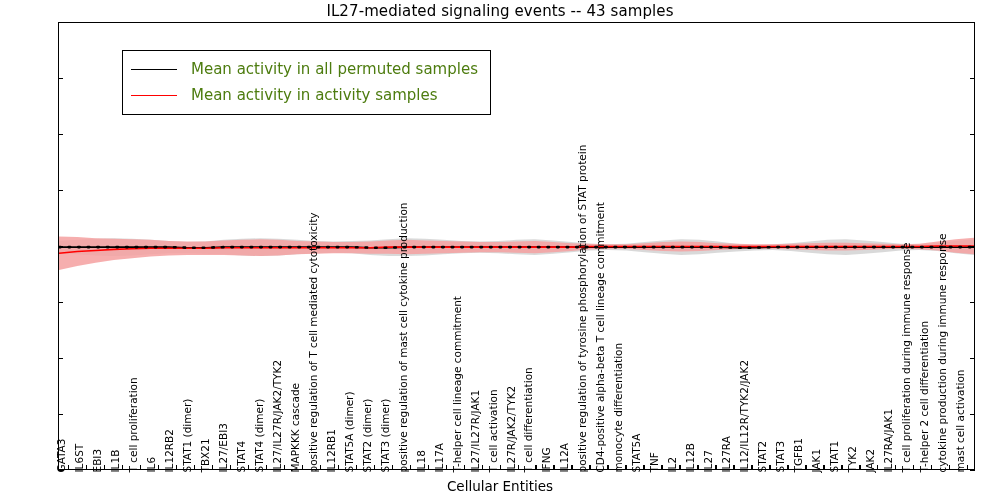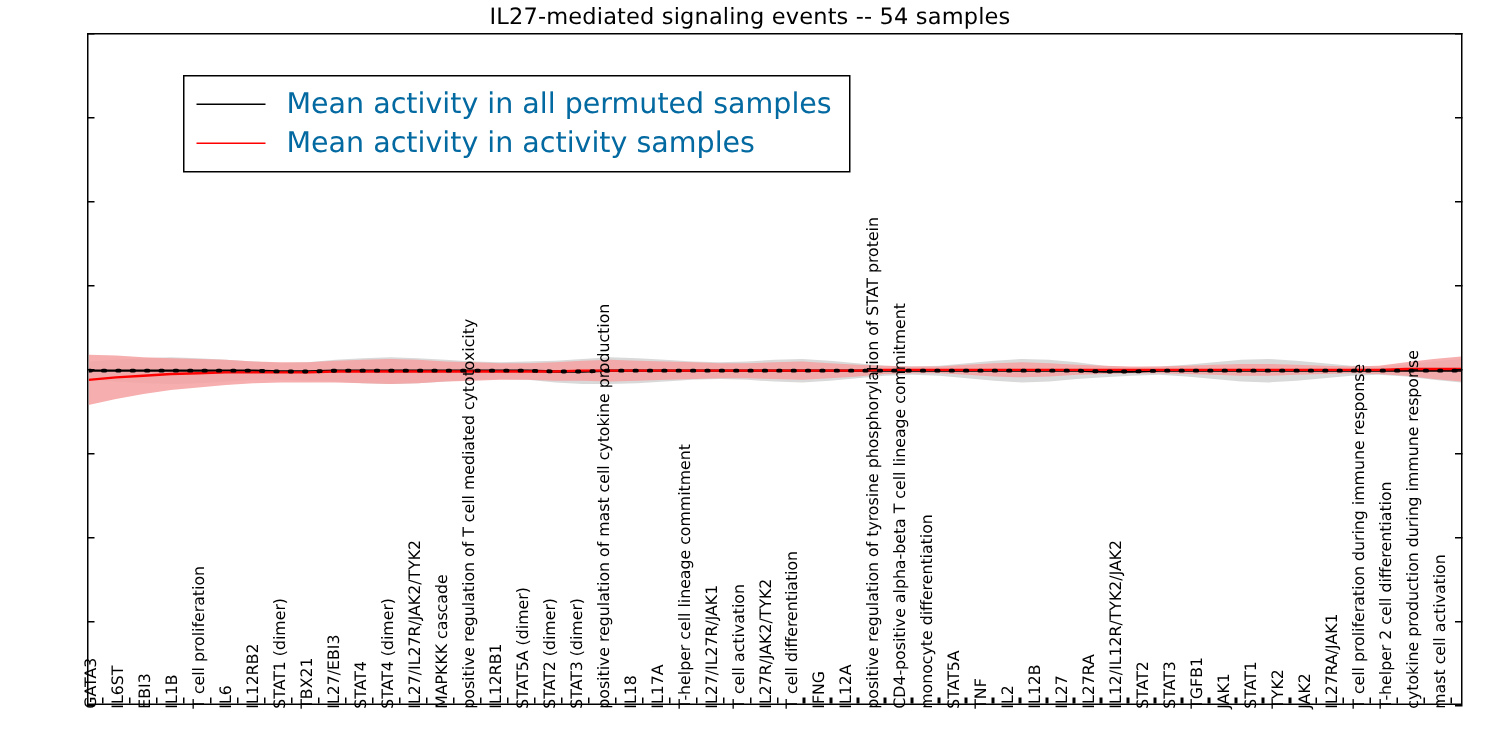--- a/index.html
+++ b/index.html
@@ -37,28 +37,28 @@
 
   
   #legend{
     position:absolute;left:63px;top:27px;
     border:1.3px solid #000;background:#fff;padding:5px 12px 6px 8px;
     box-sizing:border-box;
   }
   .legrow{display:flex;align-items:center;height:26px;}
   .legline{width:46px;height:0;border-top:1.6px solid #000;margin-right:14px;}
   .legline.red{border-top-color:#ff0000;}
-  .legtext{font-size:19px;color:#0369a1;}
+  .legtext{font-size:15px;color:#4d7c0f;}
 </style>
 </head>
 <body>
 
 <div id="root">
 
-  <div id="title">IL27-mediated signaling events -- 54 samples</div>
+  <div id="title">IL27-mediated signaling events -- 43 samples</div>
 
   <div id="yticks-host"></div>
 
   <div id="plot">
     <div id="canvasWrap">
       <svg class="band" id="svgplot" viewBox="0 0 917 448" preserveAspectRatio="none">
           <path d="M0.00,218.96 L18.34,217.84 L36.68,216.72 L55.02,216.16 L73.36,216.72 L91.70,217.84 L110.04,218.96 L128.38,220.08 L146.72,219.52 L165.06,217.84 L183.40,216.72 L201.74,216.16 L220.08,216.72 L238.42,217.84 L256.76,218.96 L275.10,219.52 L293.44,218.96 L311.78,218.40 L330.12,217.28 L348.46,216.16 L366.80,216.72 L385.14,217.84 L403.48,218.96 L421.82,219.52 L440.16,218.96 L458.50,217.84 L476.84,217.28 L495.18,218.40 L513.52,220.08 L531.86,221.76 L550.20,222.32 L568.54,221.76 L586.88,220.08 L605.22,218.40 L623.56,217.28 L641.90,217.84 L660.24,219.52 L678.58,221.76 L696.92,222.88 L715.26,222.32 L733.60,221.20 L751.94,219.52 L770.28,217.84 L788.62,217.28 L806.96,218.40 L825.30,220.08 L843.64,221.76 L861.98,222.32 L880.32,221.20 L898.66,218.96 L917.00,217.28 L917.00,232.96 L898.66,231.28 L880.32,229.04 L861.98,227.92 L843.64,228.48 L825.30,230.16 L806.96,231.84 L788.62,232.96 L770.28,232.40 L751.94,230.72 L733.60,229.04 L715.26,227.92 L696.92,228.48 L678.58,229.60 L660.24,230.72 L641.90,232.40 L623.56,232.96 L605.22,231.84 L586.88,230.16 L568.54,228.48 L550.20,227.92 L531.86,228.48 L513.52,230.16 L495.18,231.84 L476.84,232.96 L458.50,232.40 L440.16,231.28 L421.82,230.72 L403.48,231.28 L385.14,232.40 L366.80,233.52 L348.46,234.08 L330.12,234.08 L311.78,232.96 L293.44,231.28 L275.10,230.72 L256.76,231.28 L238.42,232.40 L220.08,233.52 L201.74,234.08 L183.40,233.52 L165.06,232.40 L146.72,231.84 L128.38,231.28 L110.04,231.28 L91.70,232.40 L73.36,233.52 L55.02,234.08 L36.68,233.52 L18.34,232.40 L0.00,231.28 Z" fill="#cccccc" fill-opacity="0.75" stroke="none"></path>
           <path d="M0.00,214.48 L18.34,215.04 L36.68,216.16 L55.02,216.72 L73.36,217.28 L91.70,217.84 L110.04,218.96 L128.38,219.52 L146.72,219.52 L165.06,218.40 L183.40,217.84 L201.74,217.28 L220.08,217.84 L238.42,218.96 L256.76,219.52 L275.10,220.08 L293.44,220.08 L311.78,219.52 L330.12,218.40 L348.46,217.84 L366.80,218.40 L385.14,218.96 L403.48,219.52 L421.82,220.08 L440.16,220.08 L458.50,219.52 L476.84,218.96 L495.18,220.08 L513.52,221.20 L531.86,221.76 L550.20,222.32 L568.54,222.32 L586.88,221.20 L605.22,220.08 L623.56,219.52 L641.90,220.08 L660.24,221.20 L678.58,221.76 L696.92,222.32 L715.26,222.32 L733.60,221.76 L751.94,221.20 L770.28,220.64 L788.62,220.64 L806.96,221.20 L825.30,221.76 L843.64,222.32 L861.98,221.76 L880.32,219.52 L898.66,217.28 L917.00,215.60 L917.00,232.40 L898.66,230.72 L880.32,228.48 L861.98,227.36 L843.64,226.80 L825.30,227.36 L806.96,227.92 L788.62,228.48 L770.28,228.48 L751.94,227.92 L733.60,227.36 L715.26,226.80 L696.92,226.80 L678.58,227.36 L660.24,227.92 L641.90,229.04 L623.56,229.60 L605.22,229.04 L586.88,227.92 L568.54,226.80 L550.20,226.80 L531.86,227.36 L513.52,229.04 L495.18,230.16 L476.84,231.28 L458.50,230.72 L440.16,230.16 L421.82,230.16 L403.48,230.72 L385.14,231.28 L366.80,231.84 L348.46,232.40 L330.12,231.84 L311.78,231.84 L293.44,231.28 L275.10,231.28 L256.76,231.84 L238.42,232.40 L220.08,233.52 L201.74,234.08 L183.40,233.52 L165.06,232.96 L146.72,232.96 L128.38,232.96 L110.04,233.52 L91.70,234.64 L73.36,236.32 L55.02,238.00 L36.68,240.80 L18.34,244.16 L0.00,248.08 Z" fill="#f4a0a0" fill-opacity="0.85" stroke="none"></path>
           <path d="M0.00,225.12 L18.34,225.12 L36.68,225.12 L55.02,225.12 L73.36,225.12 L91.70,225.12 L110.04,225.12 L128.38,225.68 L146.72,225.68 L165.06,225.12 L183.40,225.12 L201.74,225.12 L220.08,225.12 L238.42,225.12 L256.76,225.12 L275.10,225.12 L293.44,225.12 L311.78,225.68 L330.12,225.68 L348.46,225.12 L366.80,225.12 L385.14,225.12 L403.48,225.12 L421.82,225.12 L440.16,225.12 L458.50,225.12 L476.84,225.12 L495.18,225.12 L513.52,225.12 L531.86,225.12 L550.20,225.12 L568.54,225.12 L586.88,225.12 L605.22,225.12 L623.56,225.12 L641.90,225.12 L660.24,225.12 L678.58,225.68 L696.92,225.68 L715.26,225.12 L733.60,225.12 L751.94,225.12 L770.28,225.12 L788.62,225.12 L806.96,225.12 L825.30,225.12 L843.64,225.12 L861.98,225.12 L880.32,225.12 L898.66,225.12 L917.00,225.12" fill="none" stroke="#000000" stroke-width="1.6"></path>
           <path d="M0.00,231.28 L18.34,229.60 L36.68,228.48 L55.02,227.36 L73.36,226.80 L91.70,226.24 L110.04,226.24 L128.38,226.24 L146.72,226.24 L165.06,225.68 L183.40,225.68 L201.74,225.68 L220.08,225.68 L238.42,225.68 L256.76,225.68 L275.10,225.68 L293.44,225.68 L311.78,225.68 L330.12,225.12 L348.46,225.12 L366.80,225.12 L385.14,225.12 L403.48,225.12 L421.82,225.12 L440.16,225.12 L458.50,225.12 L476.84,225.12 L495.18,225.12 L513.52,225.12 L531.86,224.56 L550.20,224.56 L568.54,224.56 L586.88,224.56 L605.22,224.56 L623.56,224.56 L641.90,224.56 L660.24,224.56 L678.58,224.56 L696.92,224.56 L715.26,224.56 L733.60,224.56 L751.94,224.56 L770.28,224.56 L788.62,224.56 L806.96,224.56 L825.30,224.56 L843.64,224.56 L861.98,224.56 L880.32,224.00 L898.66,224.00 L917.00,224.00" fill="none" stroke="#ff0000" stroke-width="1.6"></path>
@@ -177,20 +177,21 @@
       <div class="xlab" style="left: 760.167px;">JAK1</div>
       <div class="xlab" style="left: 778.147px;">STAT1</div>
       <div class="xlab" style="left: 796.127px;">TYK2</div>
       <div class="xlab" style="left: 814.108px;">JAK2</div>
       <div class="xlab" style="left: 832.088px;">IL27RA/JAK1</div>
       <div class="xlab" style="left: 850.069px;">T cell proliferation during immune response</div>
       <div class="xlab" style="left: 868.049px;">T-helper 2 cell differentiation</div>
       <div class="xlab" style="left: 886.029px;">cytokine production during immune response</div>
       <div class="xlab" style="left: 904.01px;">mast cell activation</div>
     </div>
+  <div id="xaxislabel">Cellular Entities</div>
 
 <div class="ytickmark" style="left: 58px; top: 22px; position: absolute;"></div>
     <div class="ytickmark" style="left: 970px; top: 22px; position: absolute;"></div>
     <div class="ytickmark" style="left: 58px; top: 78px; position: absolute;"></div>
     <div class="ytickmark" style="left: 970px; top: 78px; position: absolute;"></div>
     <div class="ytickmark" style="left: 58px; top: 134px; position: absolute;"></div>
     <div class="ytickmark" style="left: 970px; top: 134px; position: absolute;"></div>
     <div class="ytickmark" style="left: 58px; top: 190px; position: absolute;"></div>
     <div class="ytickmark" style="left: 970px; top: 190px; position: absolute;"></div>
     <div class="ytickmark" style="left: 58px; top: 246px; position: absolute;"></div>

